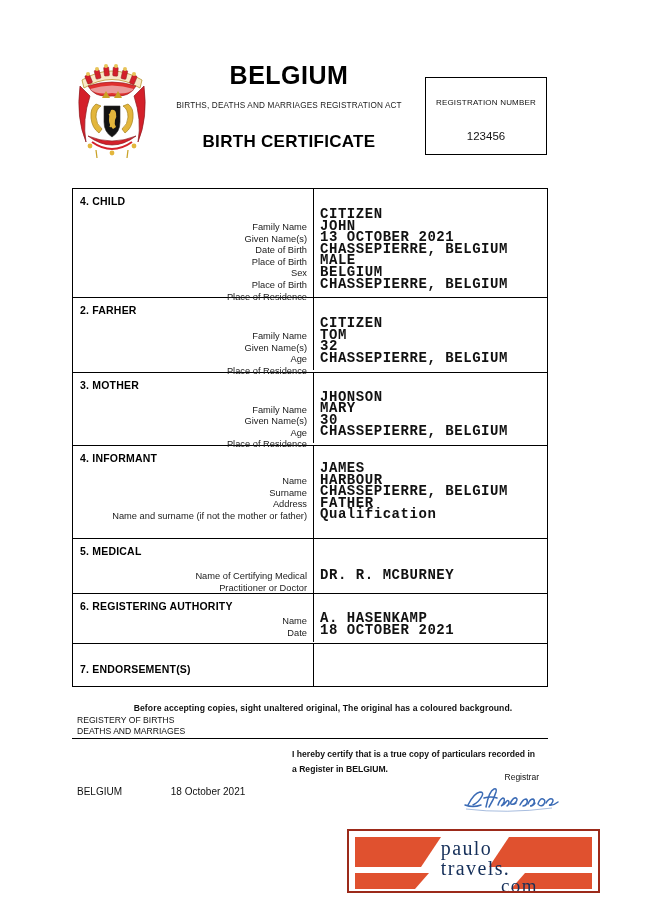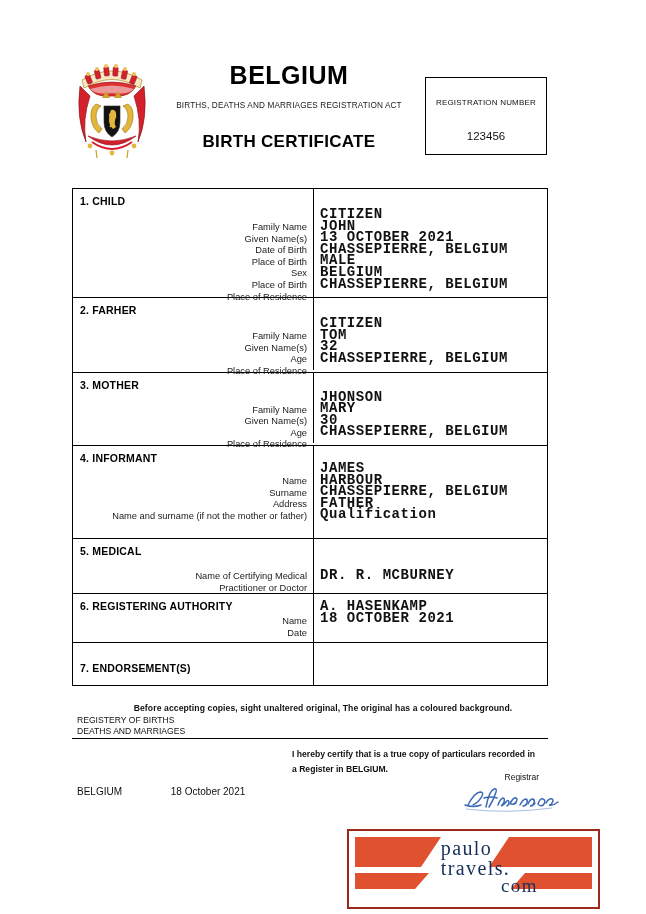--- a/index.html
+++ b/index.html
@@ -162,21 +162,21 @@
   .sec-informant .col-left { height: 92px; }
   .sec-informant .labels { margin-top: 11px; }
   .sec-informant .values { margin-top: 11px; }
 
   .sec-medical .col-left { height: 54px; }
   .sec-medical .labels { margin-top: 13px; }
   .sec-medical .values { margin-top: 25px; }
 
   .sec-authority .col-left { height: 48px; }
   .sec-authority .labels { margin-top: 3px; }
-  .sec-authority .values { margin-top: 1px; }
+  .sec-authority .values { margin-top: 13px; }
 
   .sec-endorse .col-left { height: 42px; }
   .sec-endorse .sec-head { margin-top: 13px; }
 
   
   .notice {
     position: absolute;
     left: 0;
     top: 703px;
     width: 646px;
@@ -242,21 +242,21 @@
     width: 110px;
     height: 32px;
   }
 
   
   .logo {
     position: absolute;
     left: 347px;
     top: 829px;
     width: 253px;
-    height: 80px;
+    height: 64px;
     border: 2px solid #9c2a1a;
     box-sizing: border-box;
     background: #ffffff;
     overflow: hidden;
   }
   .logo-inner { position: absolute; inset: 0; }
   .logo-text {
     position: absolute;
     inset: 0;
     font-family: "Liberation Serif", serif;
@@ -349,21 +349,21 @@
     <div class="reg-box">
       <div class="reg-label">REGISTRATION NUMBER</div>
       <div class="reg-value">123456</div>
     </div>
   </div>
 
   <div class="cert-table">
 
     <div class="section sec-child">
       <div class="col-left">
-        <div class="sec-head">1. CHILD</div>
+        <div class="sec-head">4. CHILD</div>
         <div class="labels">
           <span class="lbl">Family Name</span>
           <span class="lbl">Given Name(s)</span>
           <span class="gap"></span>
           <span class="lbl">Date of Birth</span>
           <span class="lbl">Place of Birth</span>
           <span class="lbl">Sex</span>
           <span class="lbl">Place of Birth</span>
           <span class="lbl">Place of Residence</span>
         </div>

